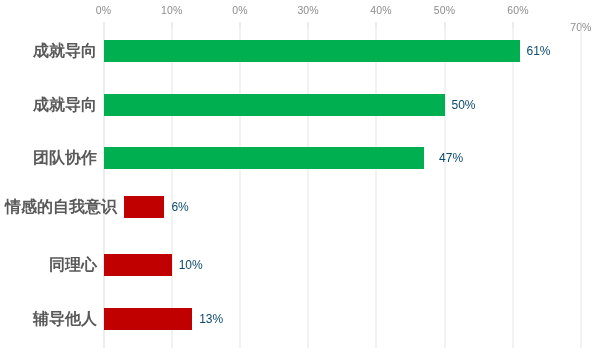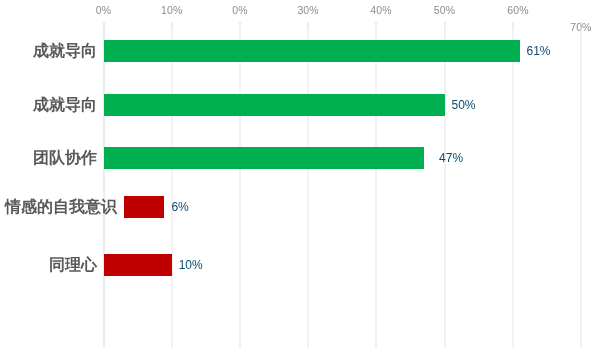--- a/index.html
+++ b/index.html
@@ -163,15 +163,20 @@
       <div class="bar-row" style="top: 166px; margin-left: 20px;">
         <div class="cat-label">情感的自我意识</div>
         <div class="bar" style="left: 103.5px; width: 40.92px; background: rgb(192, 0, 0);"></div>
         <div class="bar-value" style="left: 151.42px;">6%</div>
       </div>
       <div class="bar-row" style="top: 224.4px;">
         <div class="cat-label">同理心</div>
         <div class="bar" style="left: 103.5px; width: 68.2px; background: rgb(192, 0, 0);"></div>
         <div class="bar-value" style="left: 178.7px;">10%</div>
       </div>
+      <div class="bar-row" style="top: 278px;">
+        <div class="cat-label">辅导他人</div>
+        <div class="bar" style="left: 103.5px; width: 88.66px; background: rgb(192, 0, 0);"></div>
+        <div class="bar-value" style="left: 199.16px;">13%</div>
+      </div>
     </div>
 
 </div>
 
 </body></html>

